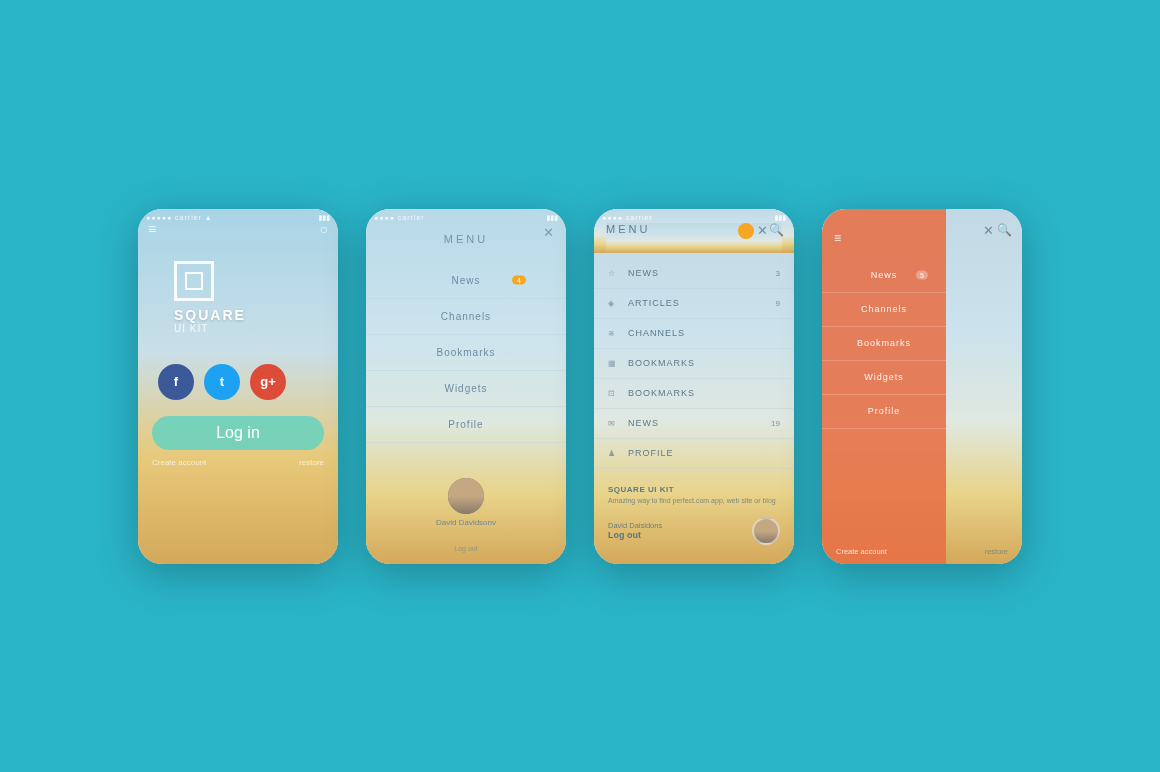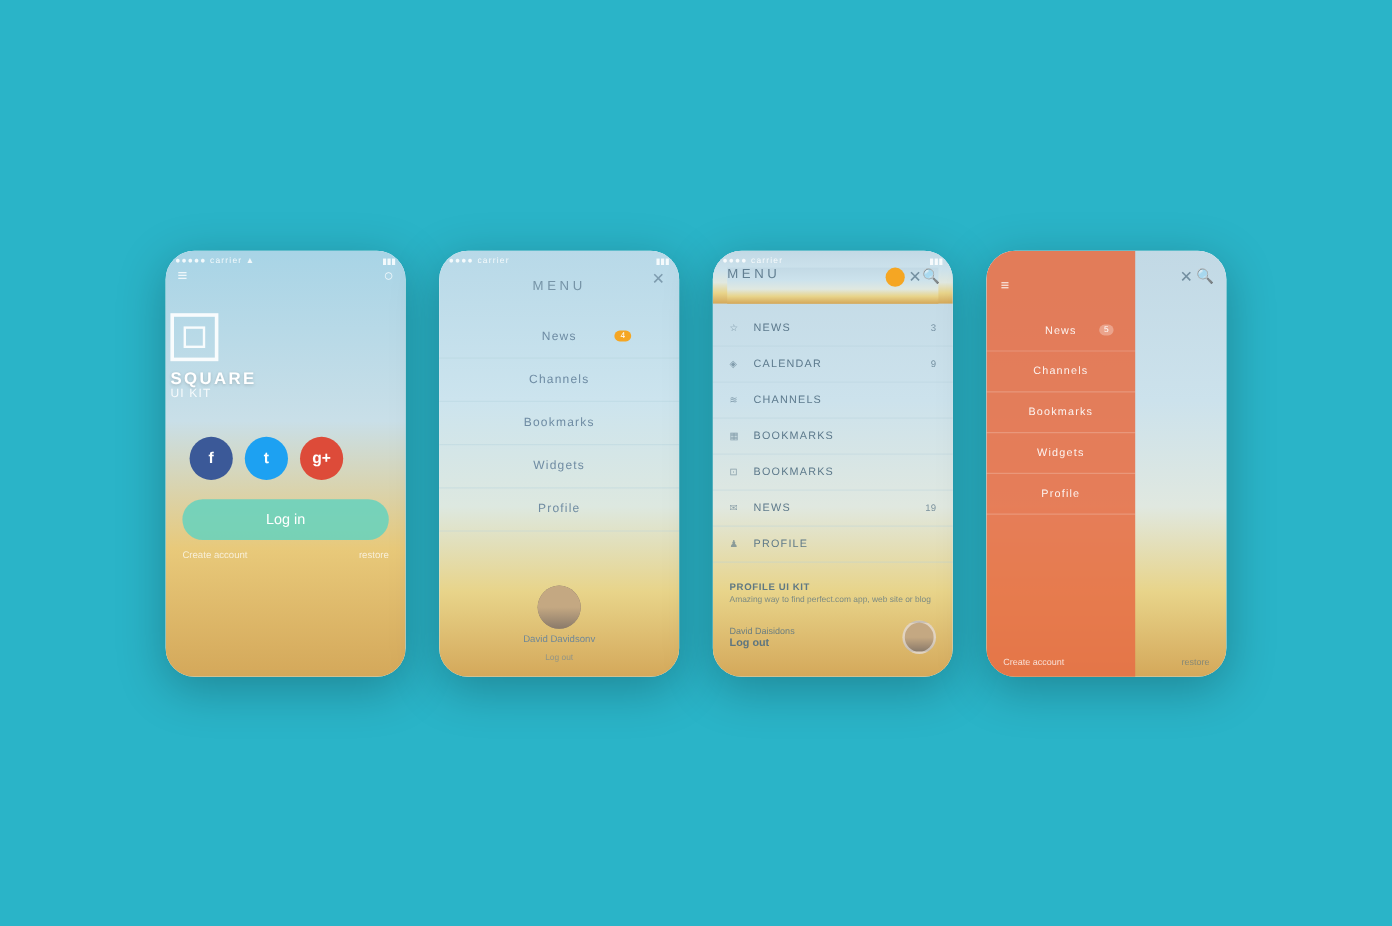--- a/index.html
+++ b/index.html
@@ -59,21 +59,21 @@
       padding: 8px 10px 0;
       position: relative;
       z-index: 5;
     }
     .hamburger-icon { color: rgba(255,255,255,0.8); font-size: 14px; }
     .search-icon-white { color: rgba(255,255,255,0.8); font-size: 14px; }
     .screen1 .logo-area {
       display: flex;
       flex-direction: column;
       align-items: flex-start;
-      padding: 20px 4px 0;
+      padding: 20px 36px 0;
     }
     .logo-square {
       width: 40px;
       height: 40px;
       border: 3px solid rgba(255,255,255,0.9);
       display: flex;
       align-items: center;
       justify-content: center;
       margin-bottom: 6px;
     }
@@ -116,21 +116,21 @@
     .gp-btn { background: #dd4b39; }
     .login-btn {
       margin: 16px 14px 0;
       height: 34px;
       background: rgba(100, 210, 190, 0.85);
       border-radius: 17px;
       display: flex;
       align-items: center;
       justify-content: center;
       color: #fff;
-      font-size: 12px;
+      font-size: 16px;
       font-weight: 500;
       cursor: pointer;
     }
     .screen1-bottom {
       display: flex;
       justify-content: space-between;
       padding: 8px 14px 0;
     }
     .screen1-bottom span {
       font-size: 8px;
@@ -222,21 +222,21 @@
       width: 36px;
       height: 36px;
       background: linear-gradient(180deg, #c4a882 50%, #8a7a6a 100%);
       border-radius: 50%;
       position: relative;
     }
     .user-name {
       font-size: 8px;
       color: rgba(100,130,155,0.9);
       text-align: center;
-      margin-bottom: 8px;
+      margin-bottom: 18px;
     }
     .logout-link {
       font-size: 7px;
       color: rgba(100,130,155,0.6);
       cursor: pointer;
     }
 
     
     .screen3 {
       width: 100%;
@@ -519,21 +519,21 @@
       <span style="position:absolute;right:10px;top:14px;color:rgba(80,110,130,0.7);font-size:12px;">🔍</span>
     </div>
     <div class="menu-items3">
       <div class="menu-item3">
         <span class="mi3-icon">☆</span>
         <span class="mi3-label">NEWS</span>
         <span class="mi3-badge">3</span>
       </div>
       <div class="menu-item3">
         <span class="mi3-icon">◈</span>
-        <span class="mi3-label">CALENDAR</span>
+        <span class="mi3-label">ARTICLES</span>
         <span class="mi3-badge">9</span>
       </div>
       <div class="menu-item3">
         <span class="mi3-icon">≋</span>
         <span class="mi3-label">CHANNELS</span>
       </div>
       <div class="menu-item3">
         <span class="mi3-icon">▦</span>
         <span class="mi3-label">BOOKMARKS</span>
       </div>
@@ -545,21 +545,21 @@
         <span class="mi3-icon">✉</span>
         <span class="mi3-label">NEWS</span>
         <span class="mi3-badge">19</span>
       </div>
       <div class="menu-item3">
         <span class="mi3-icon">♟</span>
         <span class="mi3-label">PROFILE</span>
       </div>
     </div>
     <div class="screen3-promo">
-      <div class="promo-title">PROFILE UI KIT</div>
+      <div class="promo-title">SQUARE UI KIT</div>
       <div class="promo-text">Amazing way to find perfect.com app, web site or blog</div>
     </div>
     <div class="screen3-footer">
       <div style="display:flex;flex-direction:column;">
         <span class="user-name3">David Daisidons</span>
         <span class="logout-bold">Log out</span>
       </div>
       <div class="avatar-sm"></div>
     </div>
   </div>

